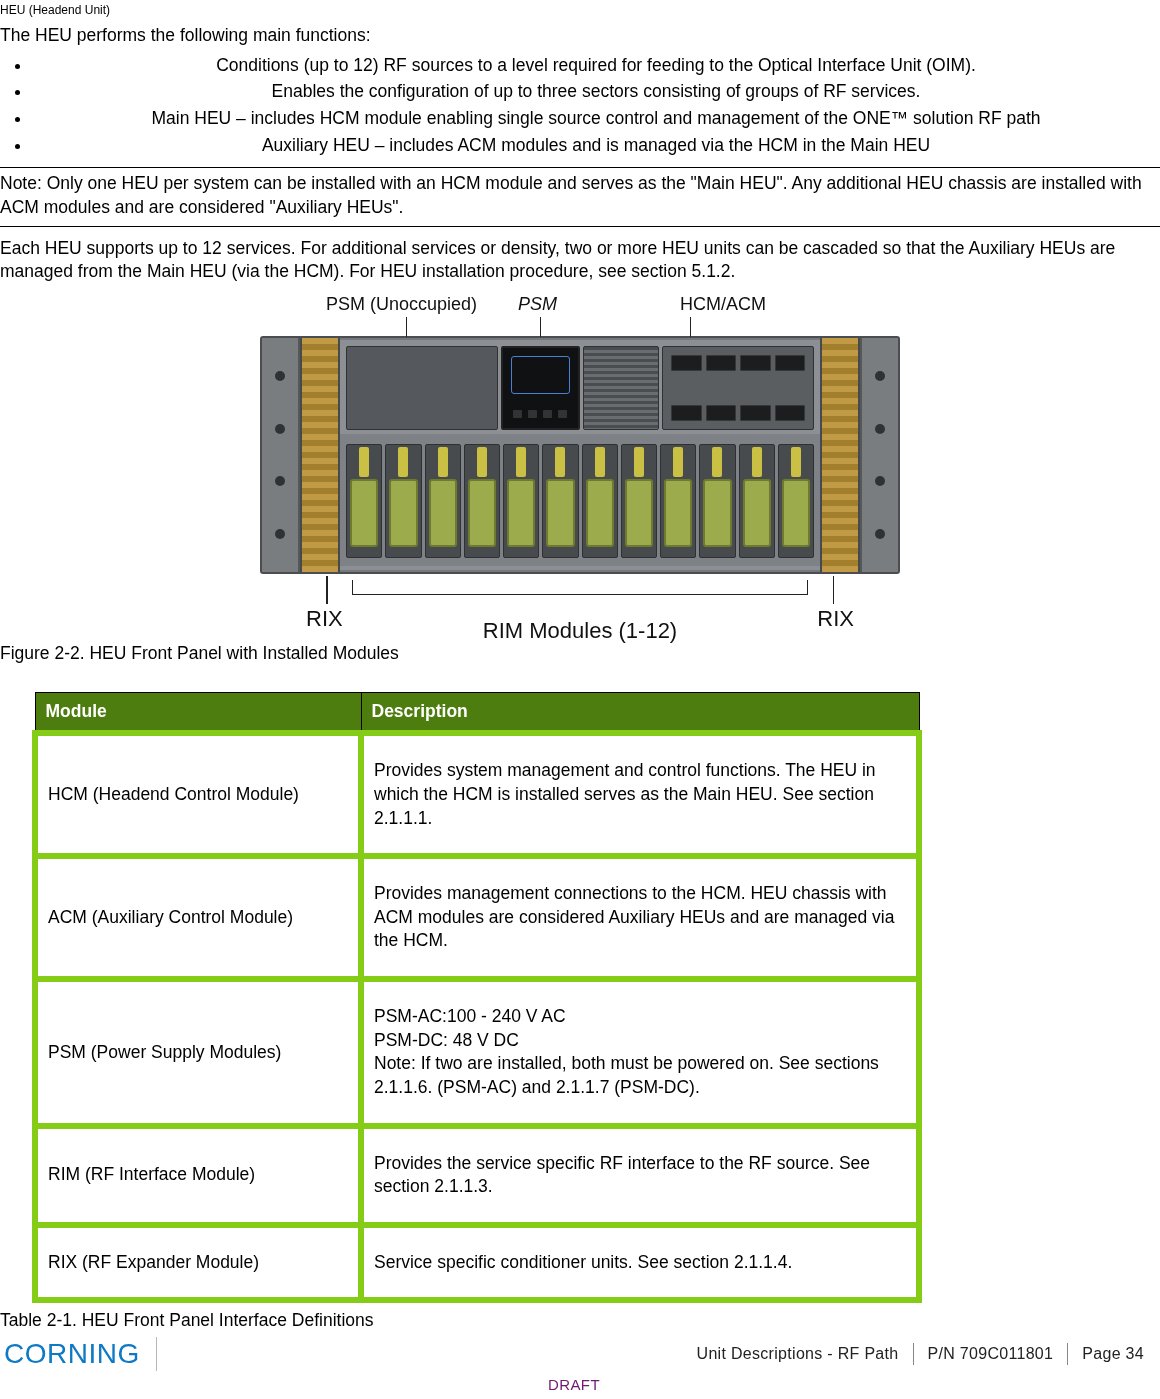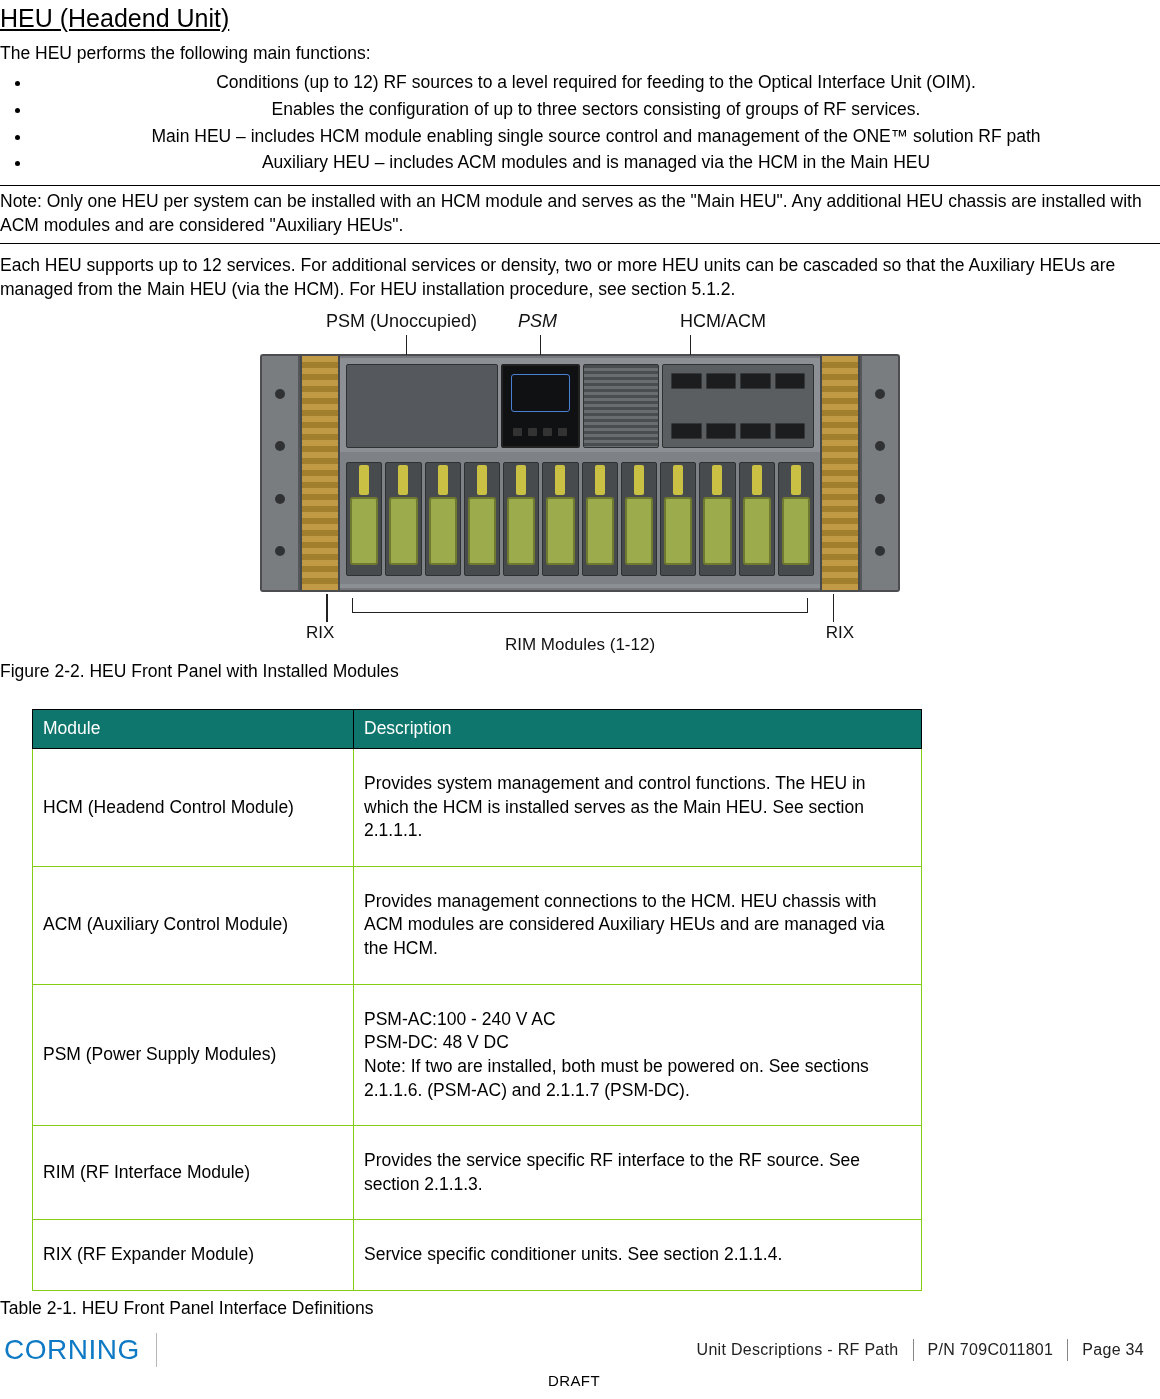--- a/index.html
+++ b/index.html
@@ -10,21 +10,21 @@
     line-height: 1.35;
     color: #000;
     width: var(--page-w);
     min-height: var(--page-h);
     box-sizing: border-box;
     position: relative;
     background: #fff;
   }
   .page { padding: 0 0 70px 0; }
 
-  h1.heu { margin: 0; padding: 2px 0 6px 0; font-size: 25px; font-weight: 400; text-decoration: underline; }
+  h1.heu { margin: 0; padding: 2px 0 6px 0; font-size: 12px; font-weight: 400; }
   p  { margin: 0 0 6px 0; }
 
   ul.bullets { margin: 2px 0 10px 0; padding: 0 0 0 26px; list-style: disc outside; }
   ul.bullets li { margin: 3px 0 3px 6px; padding-left: 0; text-align: center; }
 
   .note-box {
     border-top: 1.2px solid #000;
     border-bottom: 1.2px solid #000;
     margin: 6px 0 10px 0;
     padding: 4px 0 6px 0;
@@ -71,34 +71,34 @@
   .psm-unit .scrn{position:absolute;inset:8px 8px auto 8px;height:36px;border:1.5px solid #4a80d4;border-radius:3px;}
   .psm-unit .row{position:absolute;left:10px;right:10px;bottom:10px;display:flex;gap:6px;}
   .psm-unit .row i{flex:1;height:8px;background:#333;border-radius:1px;}
   .top-vent{flex:1;background:repeating-linear-gradient(180deg,#4a4d50 0 3px,#6a6d70 3px 6px);border:1px solid #2f3133;border-radius:2px;}
   .top-hcm{flex:2;background:#5b5e61;border:1px solid #2f3133;border-radius:2px;position:relative;}
   .top-hcm .ports{position:absolute;left:8px;right:8px;top:8px;display:grid;grid-template-columns:repeat(4,1fr);gap:4px;}
   .top-hcm .ports i{height:14px;background:#1c1d1f;border-radius:1px;border:1px solid #353739;}
   .top-hcm .ports2{position:absolute;left:8px;right:8px;bottom:8px;display:grid;grid-template-columns:repeat(4,1fr);gap:4px;}
   .top-hcm .ports2 i{height:14px;background:#1c1d1f;border-radius:1px;border:1px solid #353739;}
 
-  .labels-bottom{position:relative;height:56px;margin-top:2px;font-size:17px;color:#111;}
+  .labels-bottom{position:relative;height:56px;margin-top:2px;font-size:22px;color:#111;}
   .lbl-rix-l{position:absolute;left:46px;top:28px;}
   .lbl-rix-r{position:absolute;right:46px;top:28px;}
   .lbl-rim-b{position:absolute;left:50%;top:40px;transform:translateX(-50%);}
   .bracket{position:absolute;left:92px;right:92px;top:4px;height:14px;border:1.5px solid #222;border-top:none;}
   .tail-l{position:absolute;left:66px;top:0;width:1.5px;height:28px;background:#222;}
   .tail-r{position:absolute;right:66px;top:0;width:1.5px;height:28px;background:#222;}
 
   .figcap { margin: 10px 0 26px 0; }
 
   table.modtbl{ border-collapse: collapse; width: 890px; margin: 0 0 6px 32px; }
-  table.modtbl th{ background:#0f766e; color:#fff; text-align:left; font-weight:400;
+  table.modtbl th{ background:#4d7c0f; color:#fff; text-align:left; font-weight:700;
                    padding:7px 10px; border:1px solid #000; font-size:17.5px;}
-  table.modtbl td{ border:1px solid #84cc16; padding:23px 10px; vertical-align: middle;}
+  table.modtbl td{ border:6px solid #84cc16; padding:23px 10px; vertical-align: middle;}
   table.modtbl td.name{ width: 300px; }
   
   td.desc { white-space: pre-line; }
 
   .tblcap{ margin: 4px 0 0 0; }
 
   
   .footer {
     position: absolute; left: 0; right: 12px; bottom: 0;
     padding: 0 4px 8px 4px;
@@ -108,21 +108,21 @@
   .corning { font-family: Arial, sans-serif; font-weight: 400; letter-spacing: 0.5px;
              font-size: 28px; color:#0e79c4; }
   .vr { width:1px; height:34px; background:#b5b8bb; }
   .onewp { font-size: 24px; color:#505356; font-weight:700; display:flex;align-items:baseline;gap:6px;}
   .onewp .one{ color:#0e79c4; font-style: italic; font-weight:800;}
   .onewp .tm{ font-size:11px;color:#0e79c4;margin-left:-2px;position:relative;top:-8px;font-weight:600;}
   .onewp .rest{ font-weight:400; letter-spacing: .5px;}
   .foot-right { font-size: 16px; letter-spacing: .3px; color:#222;
                 display:flex; align-items:center; gap:14px;}
   .foot-right .sep{ width:1px;height:22px;background:#888;}
-  .draft{ text-align:center; font-size:15px; letter-spacing:.4px; color:#000000;
+  .draft{ text-align:center; font-size:15px; letter-spacing:.4px; color:#701a75;
           margin-top:2px;}
 </style>
 </head>
 <body>
 
 <div class="page">
 
   <h1 class="heu">HEU (Headend Unit)</h1>
 
   <p>The HEU performs the following main functions:</p>

